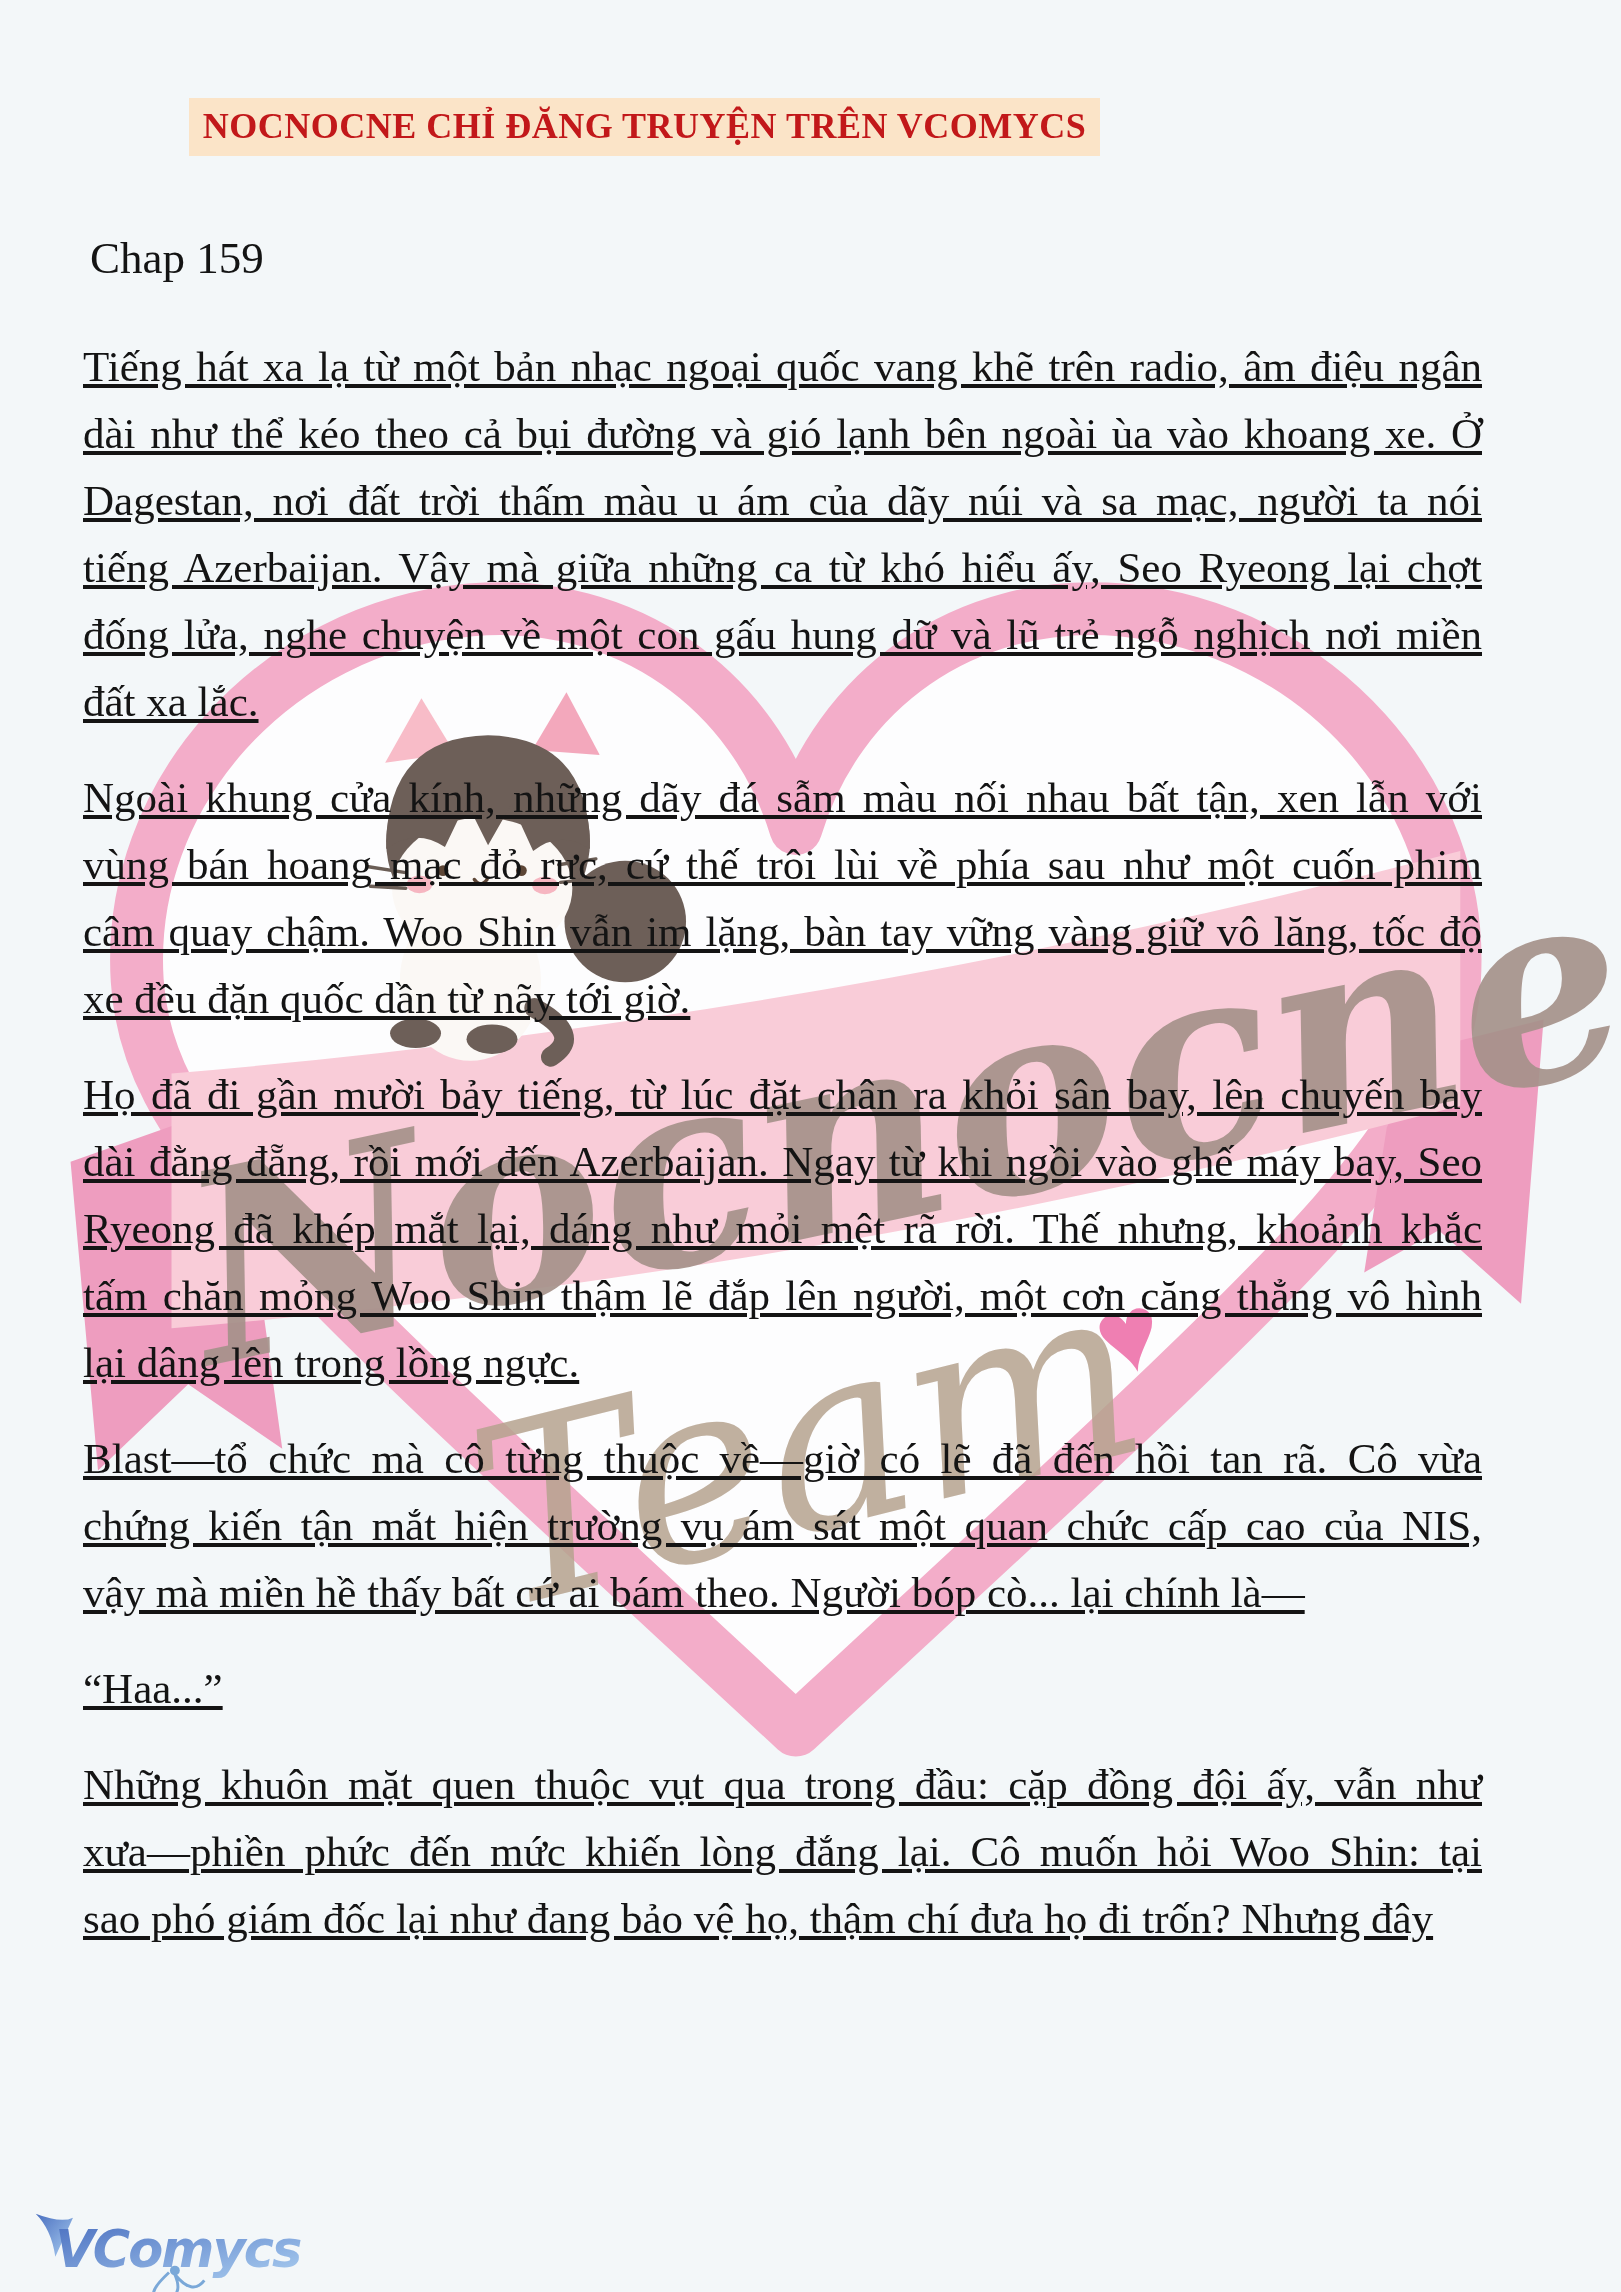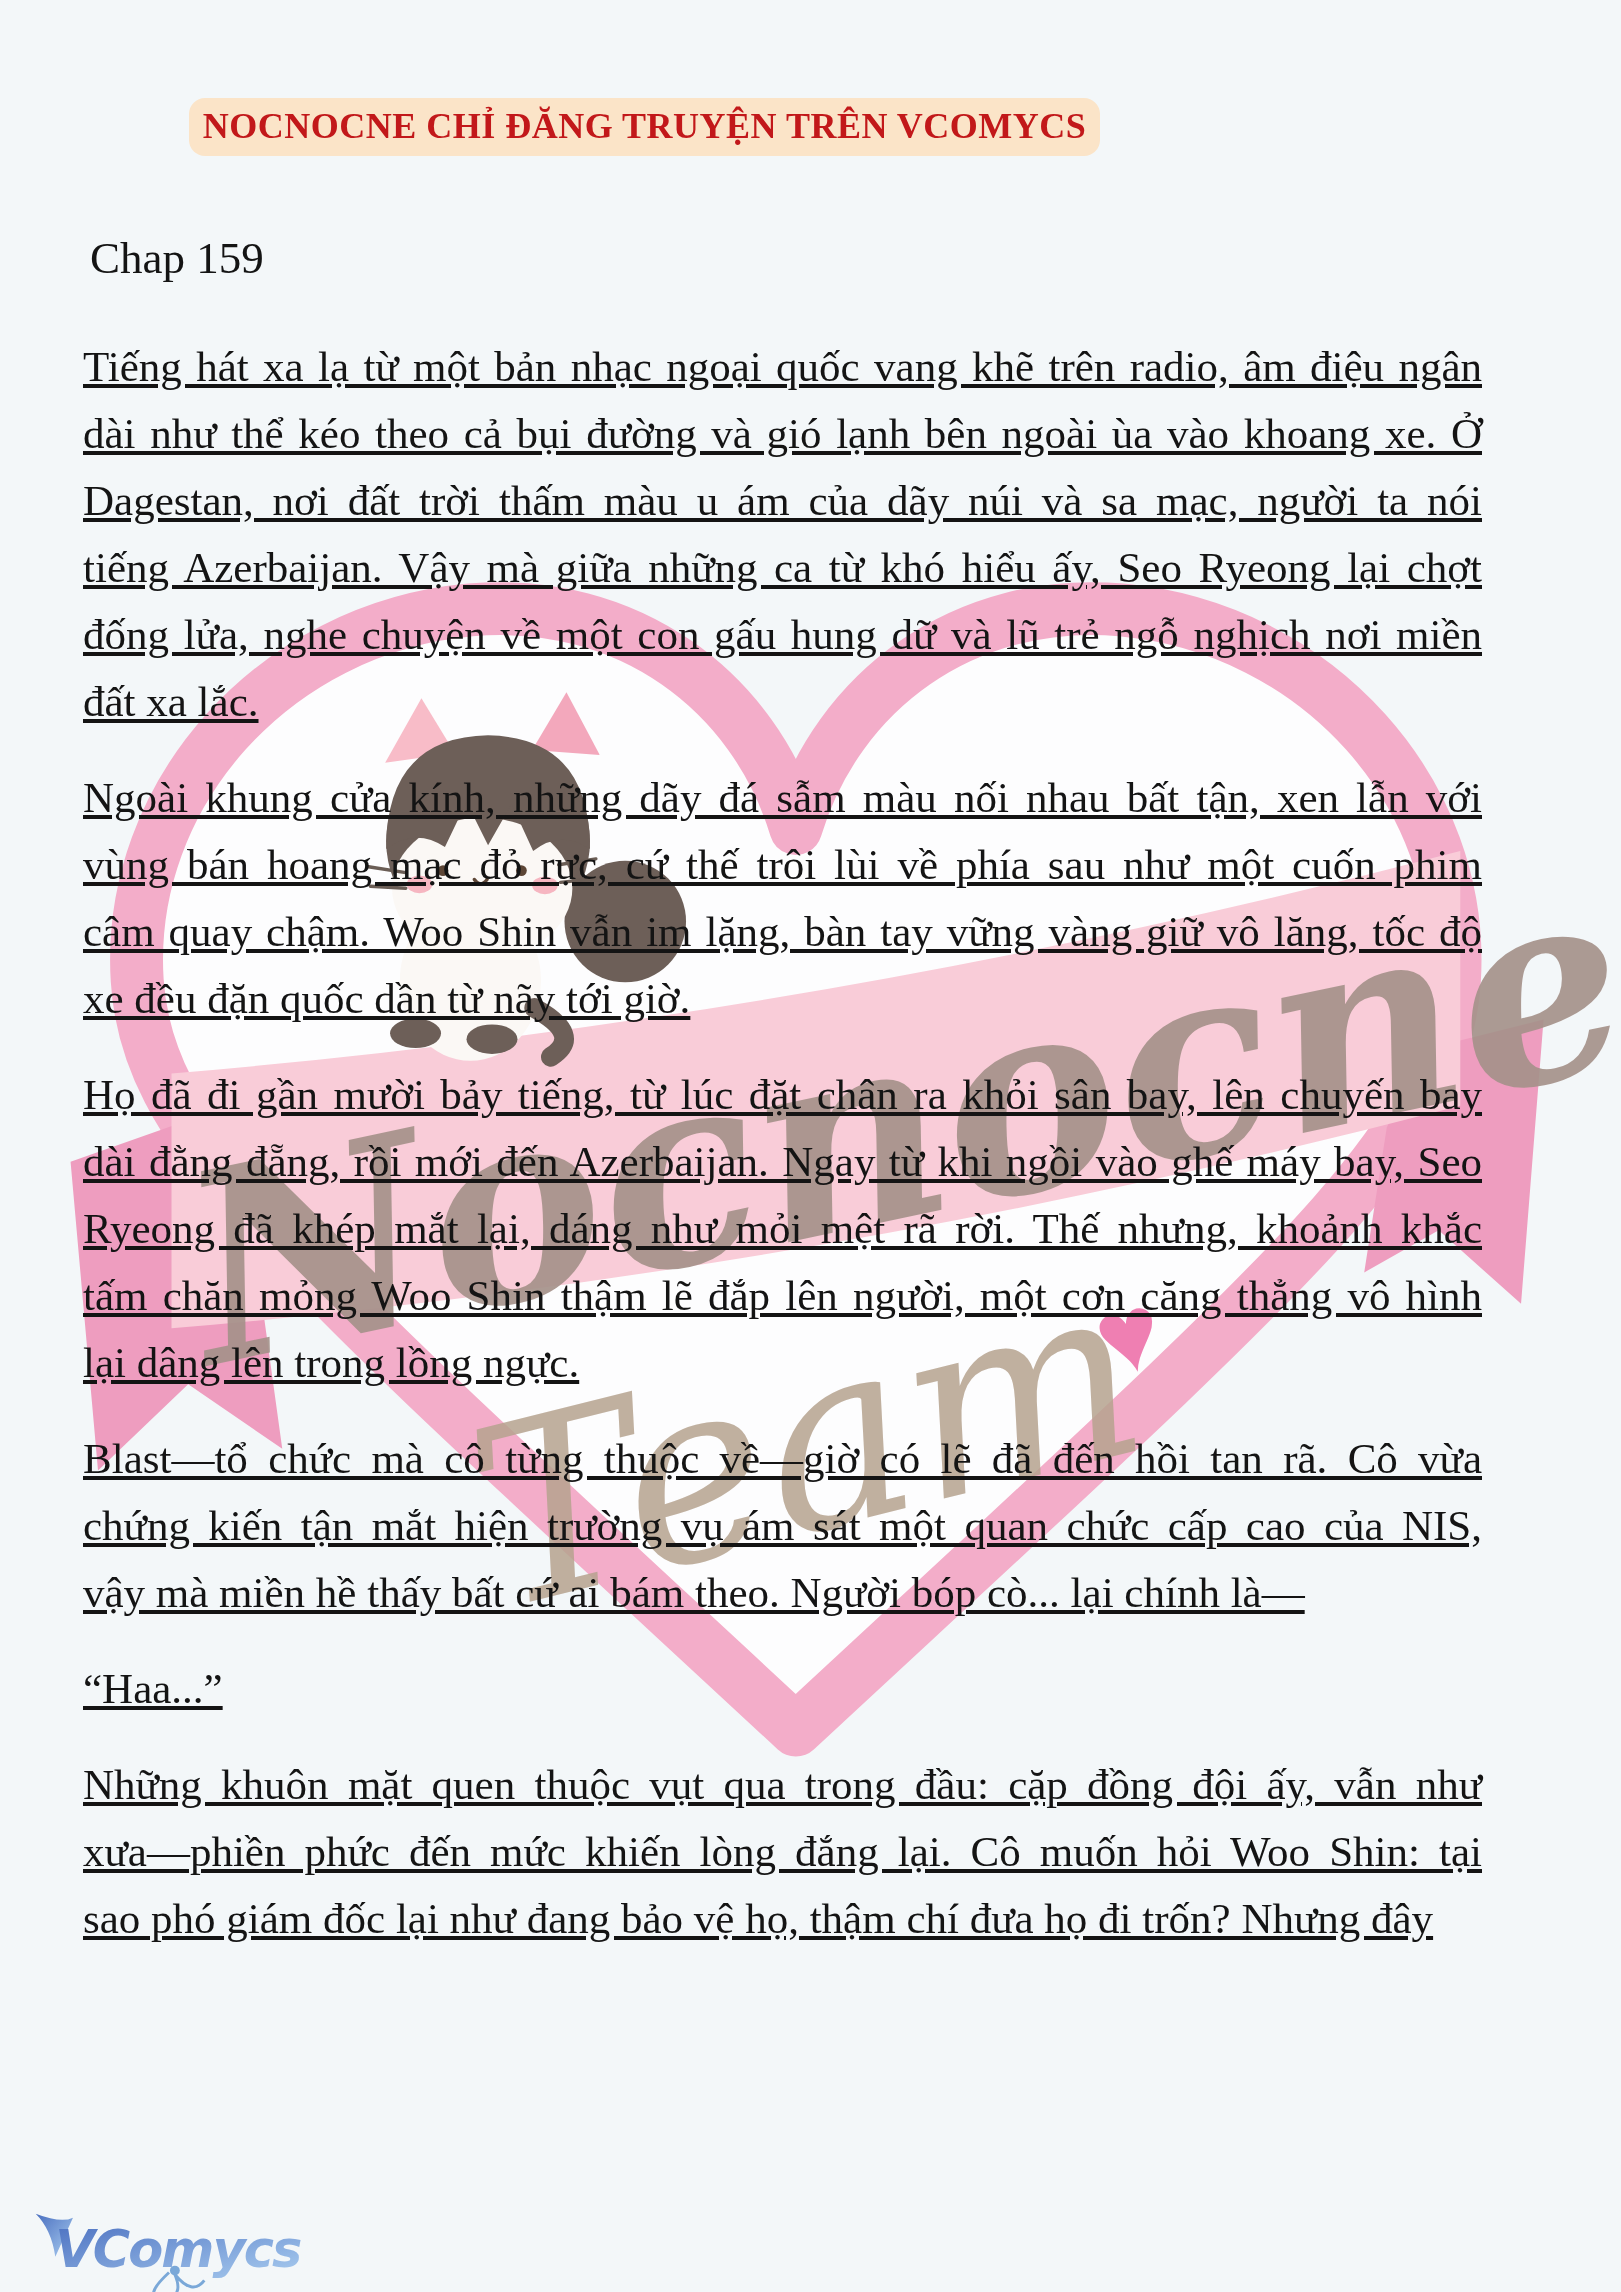--- a/index.html
+++ b/index.html
@@ -16,21 +16,20 @@
   .site-header{
     position:absolute;left:189px;top:98px;
   }
   .site-header .hl{
     display:inline-block;
     padding:6.9px 13.7px 8.8px 13.7px;
     font-family:"Liberation Serif",serif;
     font-weight:bold;
     font-size:36px;
     letter-spacing:0.5px;
-    border-radius:16px;
   }
   .chapter-title{
     position:absolute;left:83px;top:233px;
     font-size:45px;
     line-height:51px;
     margin-left:7px;
   }
   .paragraphs{
     position:absolute;left:83px;top:333px;
     width:1399px;

